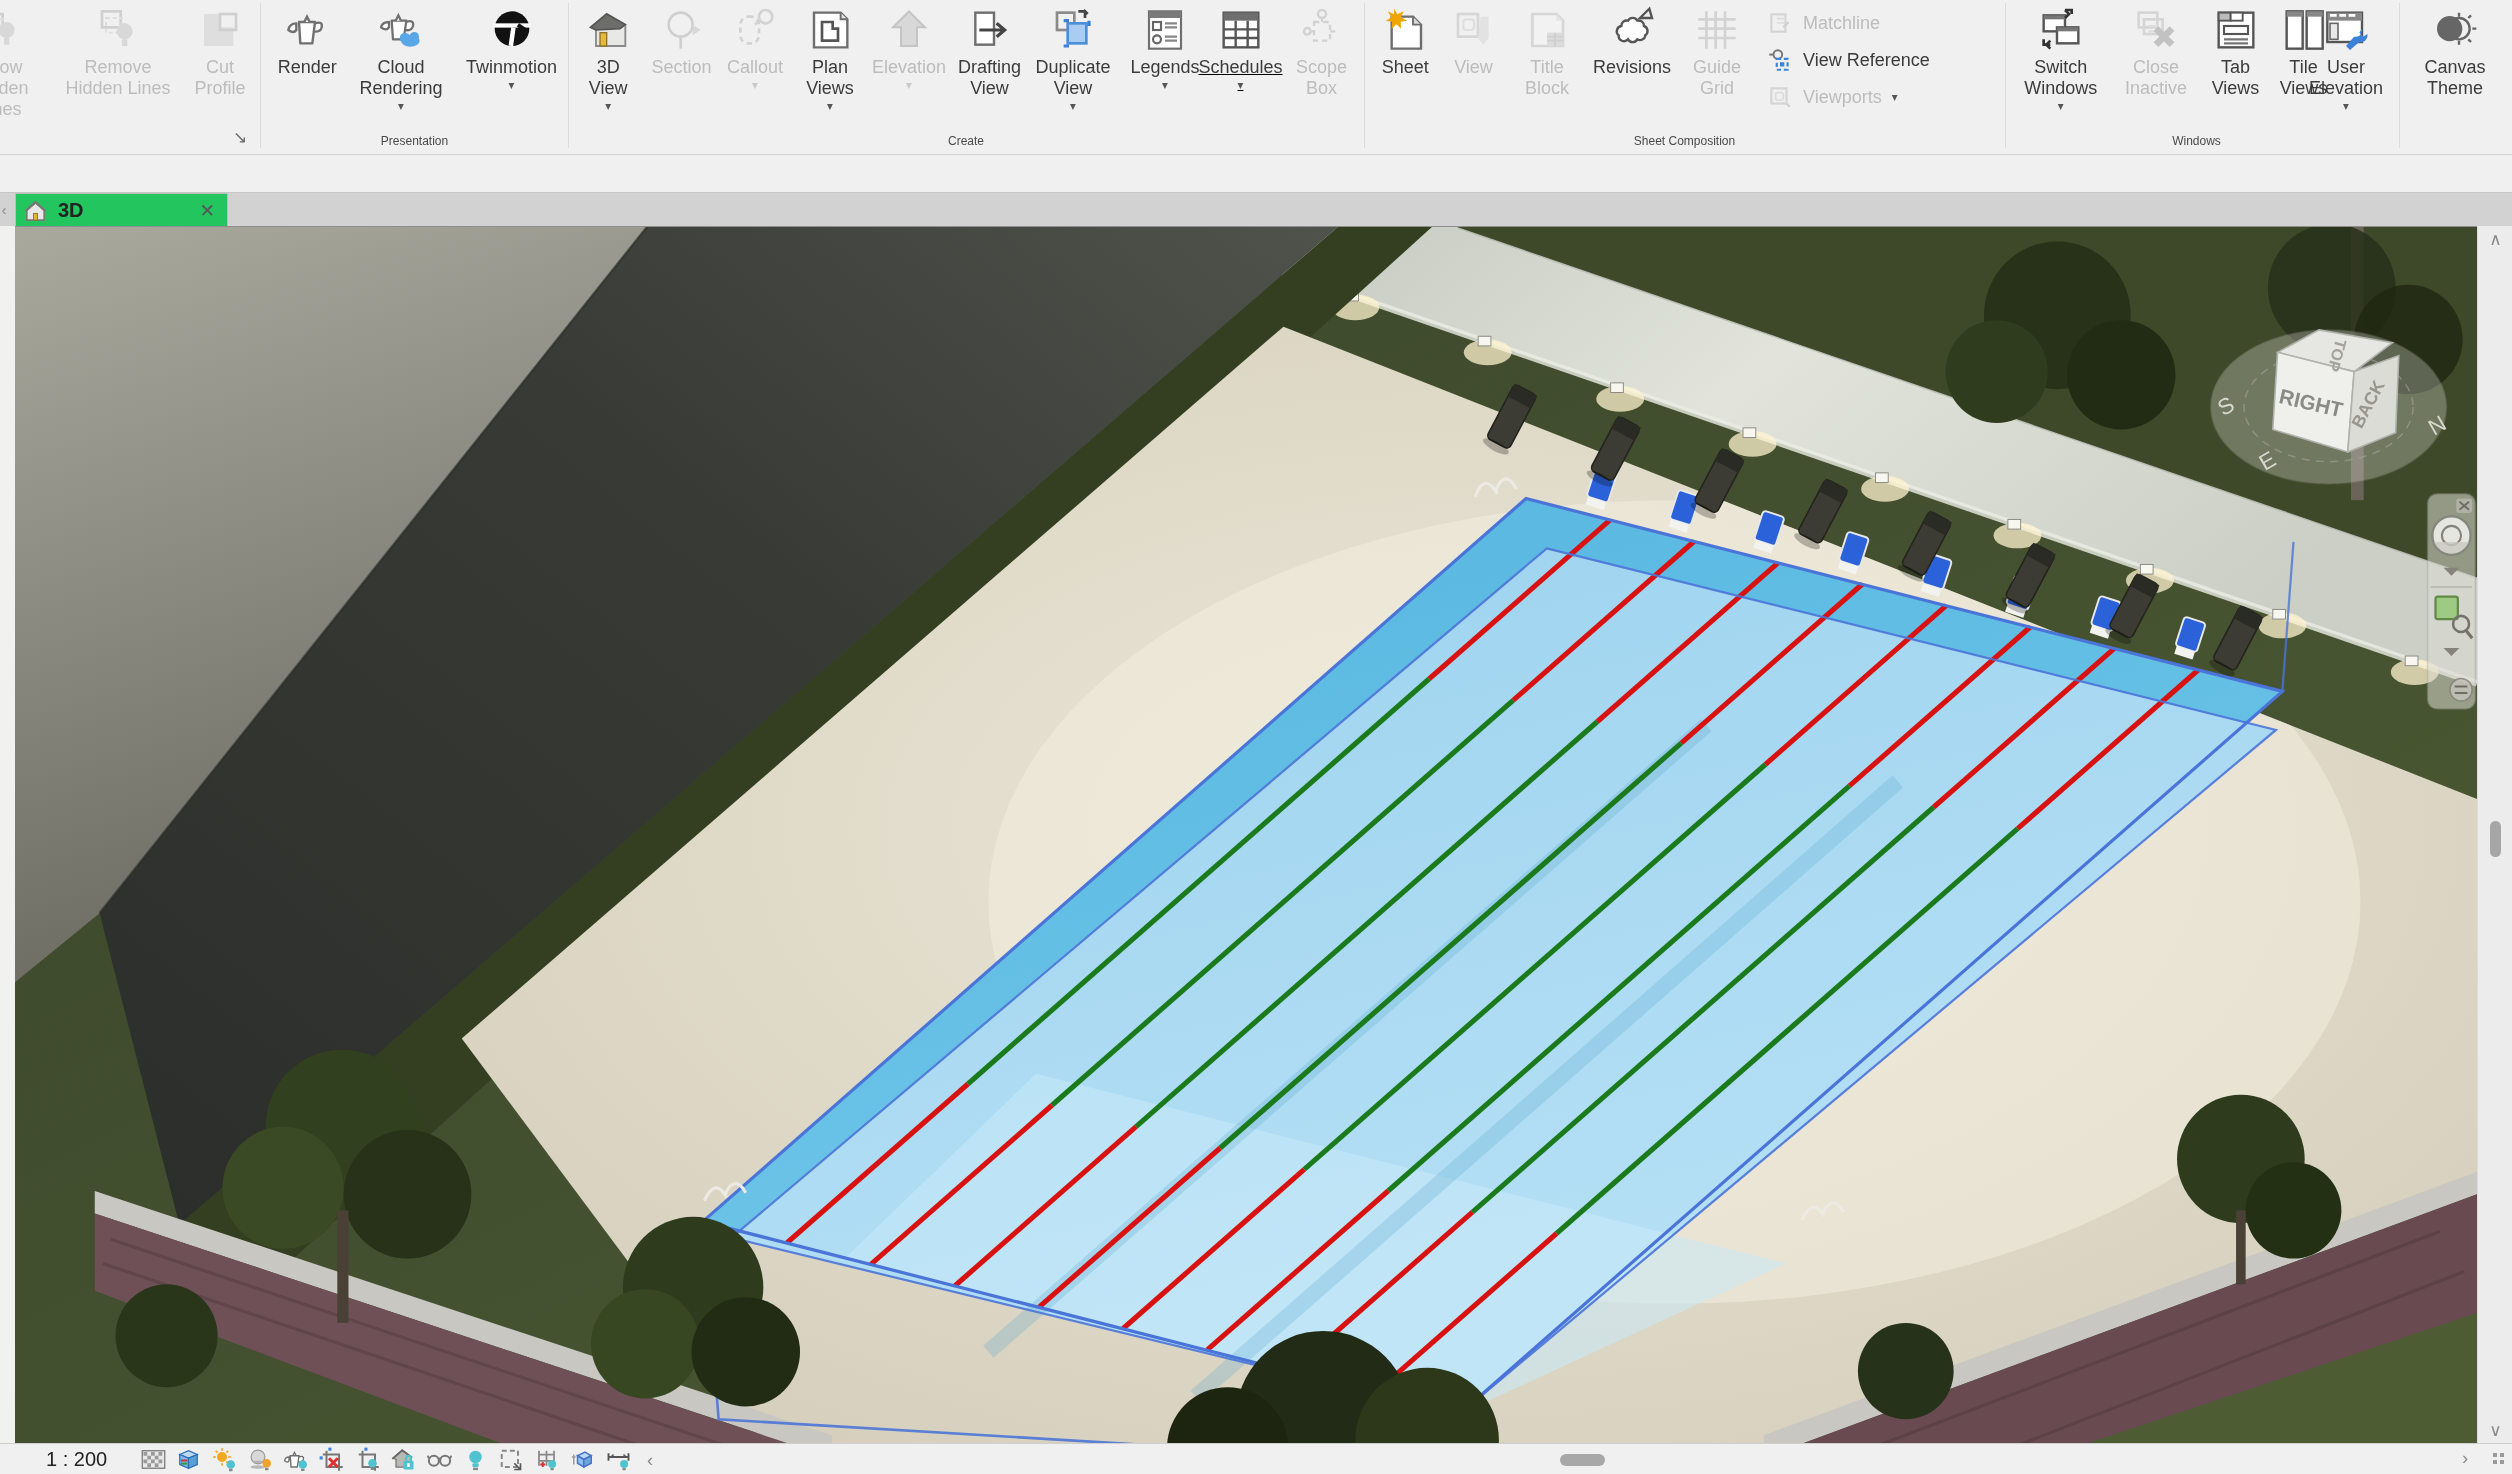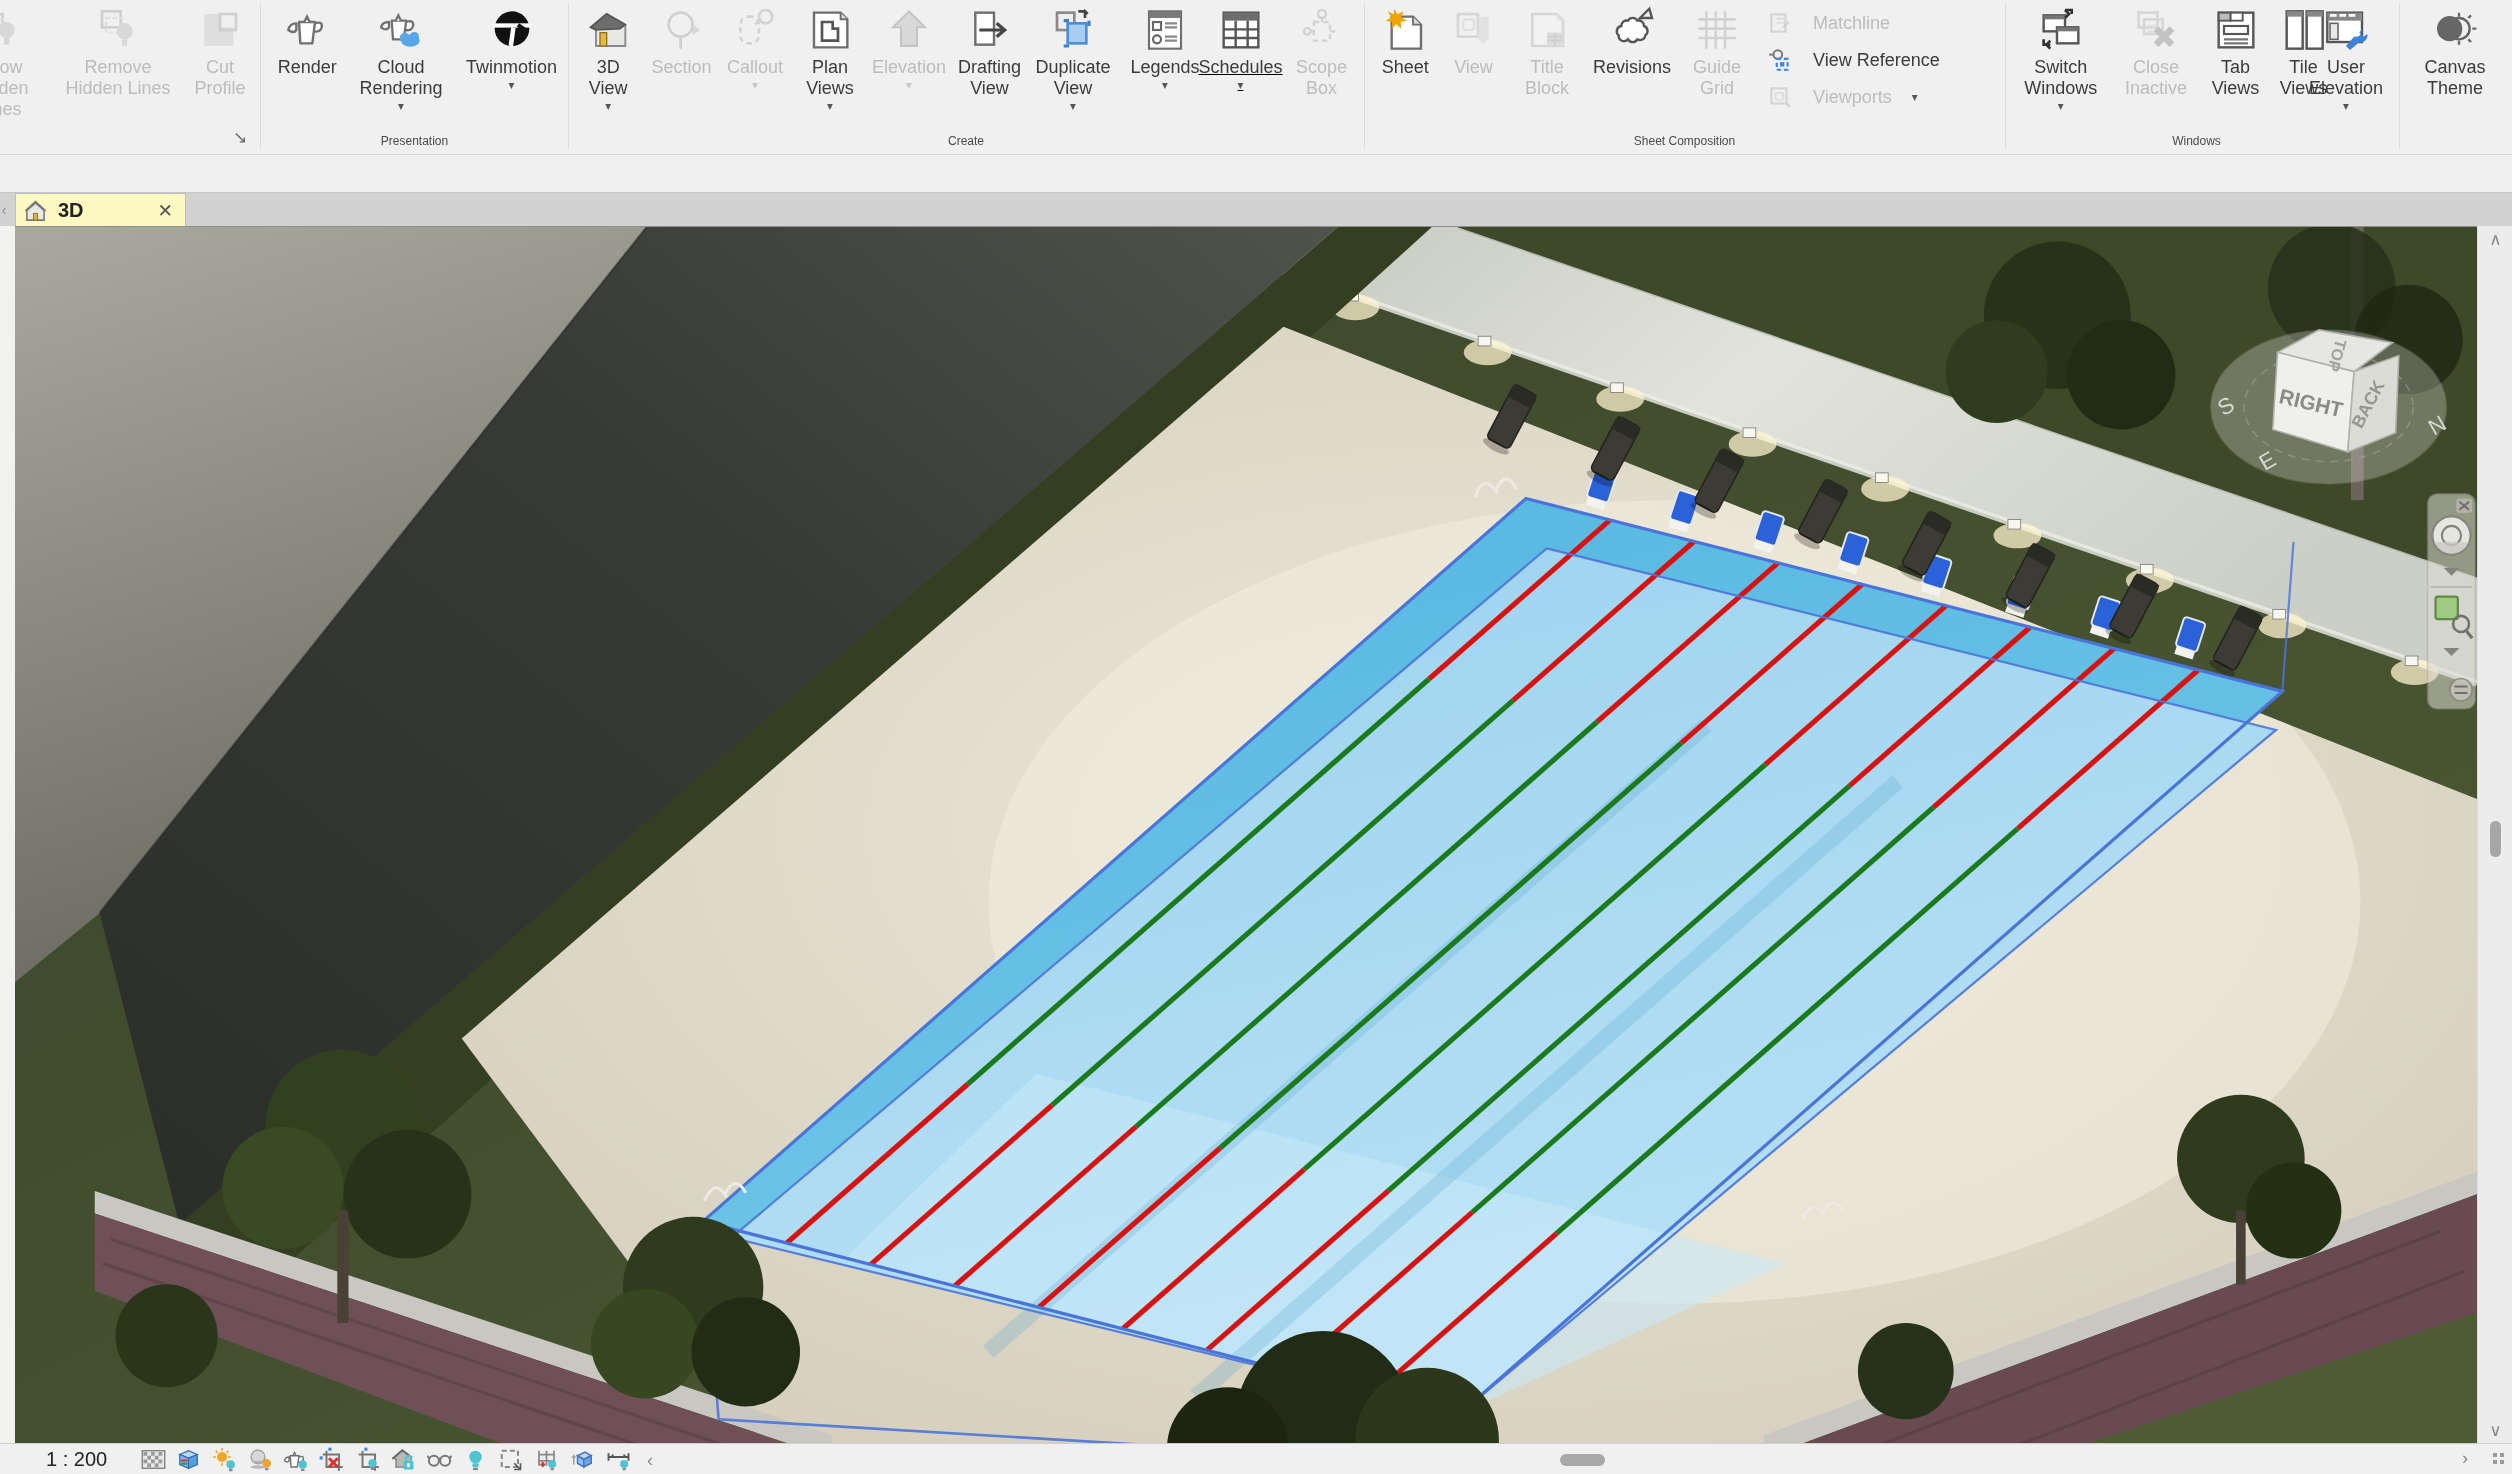--- a/index.html
+++ b/index.html
@@ -9,30 +9,30 @@
   #ribbon{position:absolute;left:0;top:0;width:2512px;height:154px;background:#f0f0f0;border-bottom:0.8px solid #d2d2d2;overflow:hidden;}
   .rgroup{position:absolute;top:0;height:151px;}
   .rsep{position:absolute;top:3.1px;height:145px;width:0.8px;background:#dcdcdc;}
   .glabel{position:absolute;bottom:3.1px;left:0;right:0;text-align:center;font-size:12px;color:#4a4a4a;}
   .bigbtn{position:absolute;top:4.6px;height:122px;display:flex;flex-direction:column;align-items:center;cursor:default;border-radius:3.1px;}
   .bigbtn .bicon{width:48px;height:48px;margin-top:1.5px;flex:0 0 auto;}
   .bigbtn .blabel{font-size:18px;line-height:21px;color:#3b3b3b;text-align:center;margin-top:3.1px;}
   .bigbtn.disabled .blabel{color:#bcbcbc;}
   .dd{font-size:11.6px;color:#555;line-height:10.8px;margin-top:1.5px;}
   .bigbtn.disabled .dd{color:#c8c8c8;}
-  .smallrow{position:absolute;height:34px;display:flex;align-items:center;gap:20px;}
+  .smallrow{position:absolute;height:34px;display:flex;align-items:center;gap:10px;}
   .smallrow .sicon{width:26px;height:26px;flex:0 0 auto;}
   .smallrow .slabel{font-size:18px;color:#3b3b3b;white-space:nowrap;}
   .smallrow.disabled .slabel{color:#bcbcbc;}
   .launcher{position:absolute;bottom:3.1px;font-size:17px;color:#6a6a6a;}
 
   
   #gapstrip{position:absolute;left:0;top:155px;width:2512px;height:36px;background:#f0f0f0;}
   #tabbar{position:absolute;left:0;top:192px;width:2512px;height:34px;background:#d2d2d2;border-top:0.8px solid #c6c6c6;}
-  #activetab{position:absolute;left:15.4px;top:0;width:171px;height:34px;background:#fef9c3;border:0.8px solid #bdbdbd;border-bottom:none;box-sizing:border-box;display:flex;align-items:center;}
+  #activetab{position:absolute;left:15.4px;top:0;width:213px;height:34px;background:#22c55e;border:0.8px solid #bdbdbd;border-bottom:none;box-sizing:border-box;display:flex;align-items:center;}
   #activetab .ticon{width:23px;height:21.6px;margin-left:7.7px;}
   #activetab .tlabel{font-size:20px;font-weight:bold;color:#222;margin-left:10.8px;flex:1;}
   #activetab .tclose{font-size:18.5px;color:#555;margin-right:12.4px;cursor:default;}
   .tabscroll-l{position:absolute;left:1.5px;top:7.7px;font-size:15.4px;color:#8a8a8a;}
 
   
   #leftstrip{position:absolute;left:0;top:226px;width:15.4px;height:1218px;background:#f1f1ef;border-right:0.8px solid #d8d8d6;}
   #canvaswrap{position:absolute;left:15.4px;top:226px;width:2462px;height:1218px;border-top:0.8px solid #8f8f8f;}
   #scene{display:block;width:2462px;height:1218px;}
 

